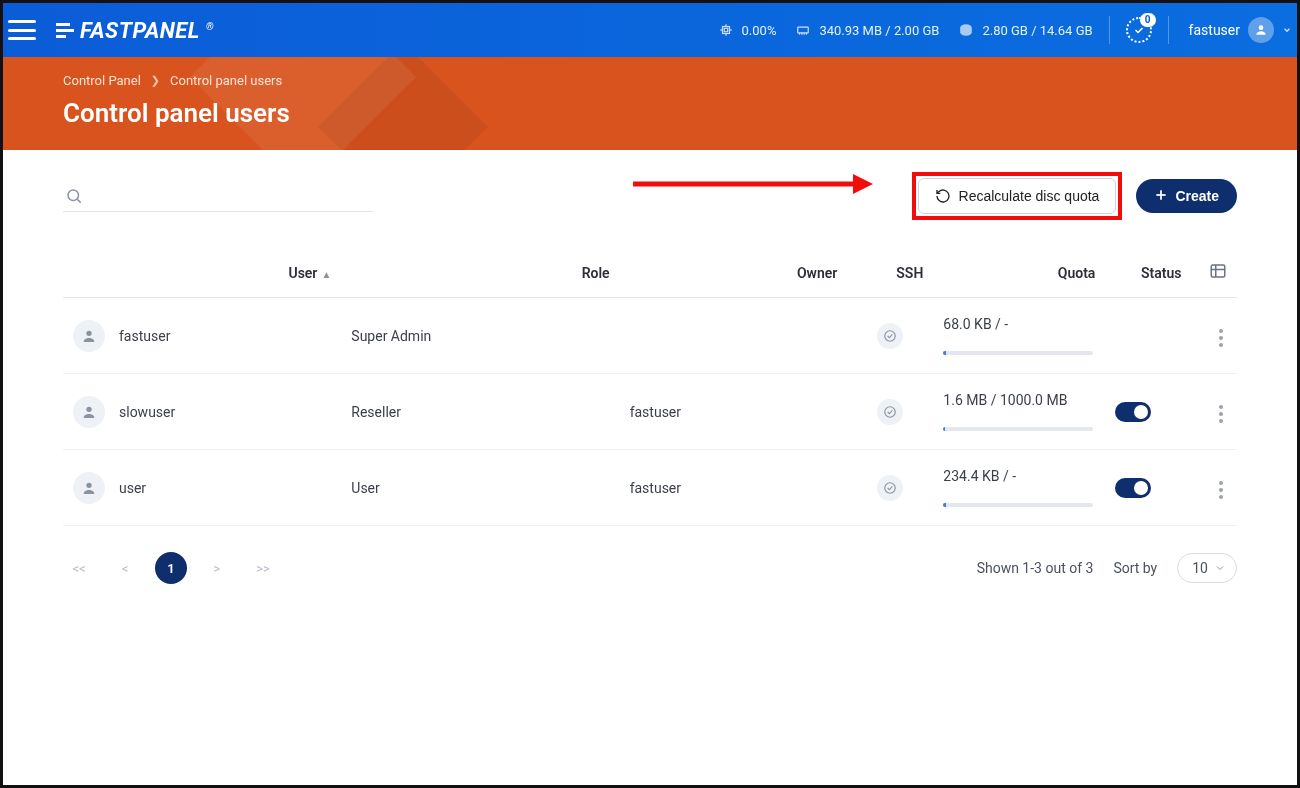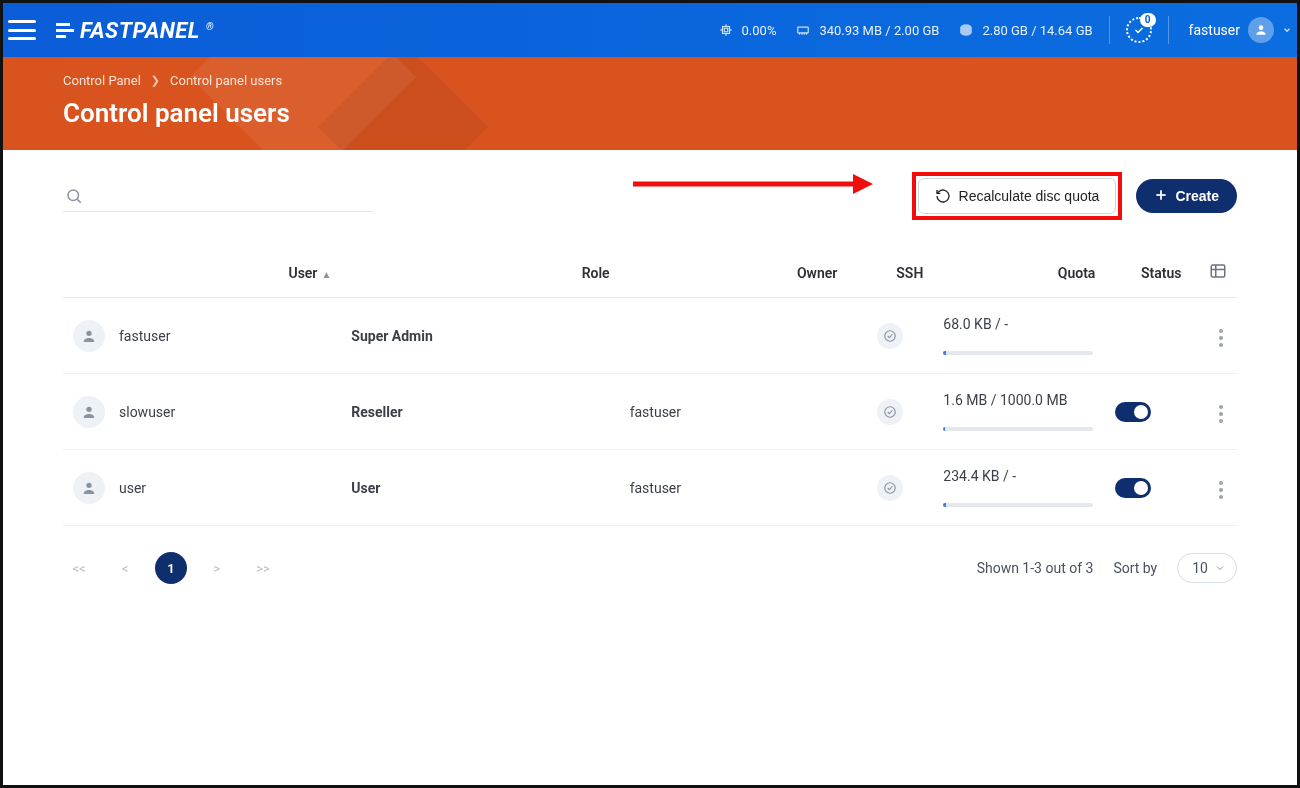--- a/index.html
+++ b/index.html
@@ -41,21 +41,21 @@
 .search-wrap input::placeholder { color: #8a93a0; }
 .tool-spacer { flex: 1; }
 .btn-outline { border: 1px solid #cfd6e0; background: #fff; border-radius: 6px; padding: 9px 16px; font-size: 14px; font-weight: 500; display: flex; align-items: center; gap: 8px; cursor: pointer; color: #222; }
 .btn-primary { background: #0e2e6d; color: #fff; border: none; border-radius: 20px; padding: 9px 18px; font-size: 14px; font-weight: 600; display: flex; gap: 7px; cursor: pointer; }
 .highlight-box { border: 4px solid #f20d0d; border-radius: 0; padding: 2px; }
 
 .table { width: 100%; margin-top: 28px; border-collapse: collapse; }
 .table th { text-align: right; font-size: 14px; font-weight: 600; color: #2c2f36; padding: 14px 10px; border-bottom: 1px solid #e4e8ee; }
 .table td { font-size: 14px; padding: 18px 10px; border-bottom: 1px solid #eef1f5; color: #3a3f48; vertical-align: middle; }
 .col-user { width: 275px; }
-.col-role { width: 275px; font-weight: bold; }
+.col-role { width: 275px; }
 .col-owner { width: 225px; }
 .col-ssh { width: 85px; text-align: center; }
 .col-quota { width: 170px; }
 .col-status { width: 85px; }
 .col-menu { width: 45px; text-align: right; }
 .sort-asc { font-size: 10px; margin-left: 4px; color: #8a93a0; }
 .user-cell { display: flex; align-items: center; gap: 14px; }
 .user-ico { width: 32px; height: 32px; border-radius: 50%; background: #eef1f5; display: flex; align-items: center; justify-content: center; color: #8a93a0; }
 .ssh-ico { width: 26px; height: 26px; border-radius: 50%; background: #eef1f5; display: inline-flex; align-items: center; justify-content: center; color: #8a93a0; }
 .quota-cell { display: flex; flex-direction: column; gap: 19px; }

